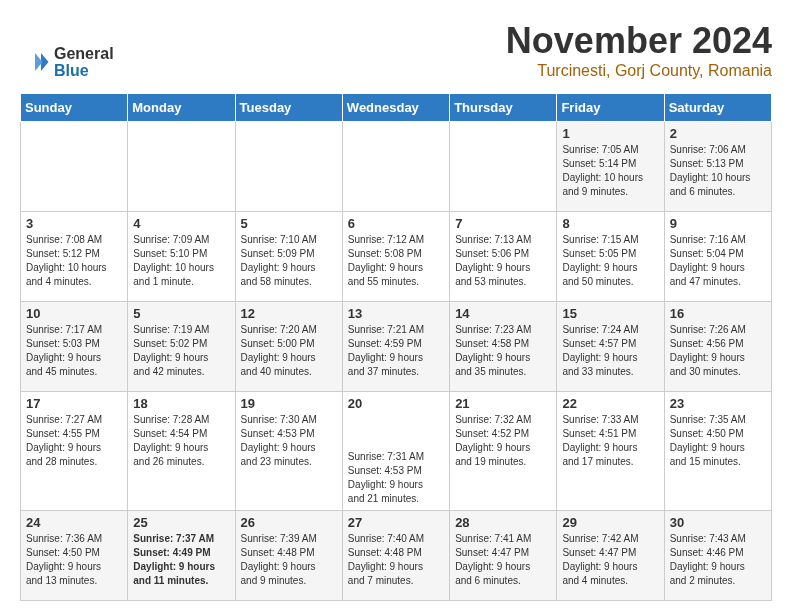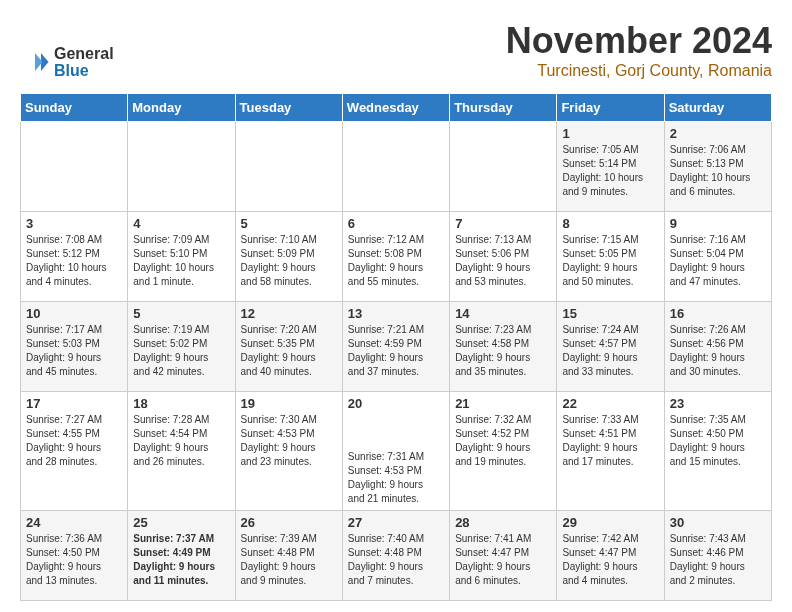--- a/index.html
+++ b/index.html
@@ -212,21 +212,21 @@
         <td>
           <span class="day-number">5</span>
           <div class="day-info" style="white-space: pre-line;">Sunrise: 7:19 AM
 Sunset: 5:02 PM
 Daylight: 9 hours
 and 42 minutes.</div>
         </td>
         <td>
           <span class="day-number">12</span>
           <div class="day-info" style="white-space: pre-line;">Sunrise: 7:20 AM
-Sunset: 5:35 PM
+Sunset: 5:00 PM
 Daylight: 9 hours
 and 40 minutes.</div>
         </td>
         <td>
           <span class="day-number">13</span>
           <div class="day-info" style="white-space: pre-line;">Sunrise: 7:21 AM
 Sunset: 4:59 PM
 Daylight: 9 hours
 and 37 minutes.</div>
         </td>

